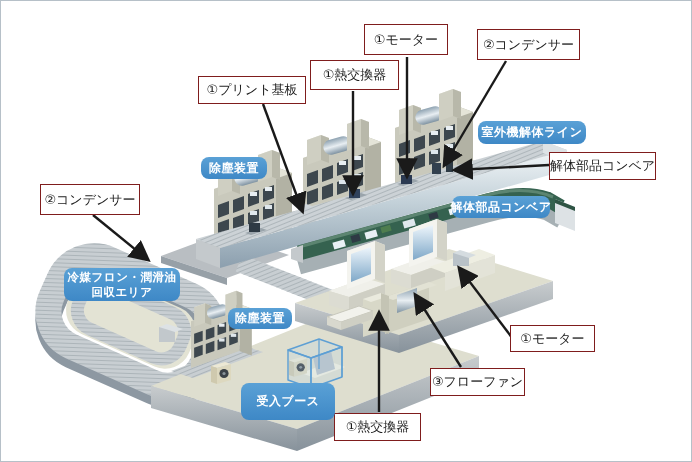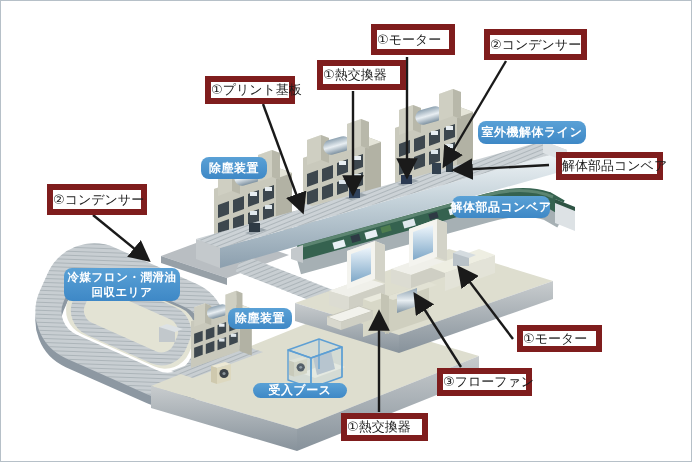--- a/index.html
+++ b/index.html
@@ -1,22 +1,22 @@
 <!DOCTYPE html>
 <html><head>
 <meta charset="utf-8">
 <style>
   html,body{margin:0;padding:0;background:#fff;}
   .stage{position:relative;width:692px;height:462px;background:#ffffff;
          border:1px solid #b6c0c8;box-sizing:border-box;overflow:hidden;
          font-family:"DejaVu Sans","Liberation Sans",sans-serif;}
   .scene{position:absolute;left:0;top:0;z-index:1;}
-  .callout{position:absolute;display:flex;align-items:center;justify-content:flex-start;
-           background:#ffffff;border:6px solid #7f1d1d;color:#1c1c1c;
-           font-size:13px;white-space:nowrap;z-index:3;box-sizing:border-box;margin-left:7px;}
+  .callout{position:absolute;display:flex;align-items:center;justify-content:center;
+           background:#ffffff;border:1px solid #7f1d1d;color:#1c1c1c;
+           font-size:13px;white-space:nowrap;z-index:3;box-sizing:border-box;}
   .badge{position:absolute;display:flex;flex-direction:column;align-items:center;justify-content:center;
          background:linear-gradient(#5aa1d6,#3e88c6);color:#ffffff;font-weight:bold;
          border-radius:8px;font-size:12px;line-height:1.25;z-index:3;box-sizing:border-box;
          letter-spacing:0.5px;white-space:nowrap;}
   .badge.small{font-size:11.5px;}
 </style>
 </head>
 <body>
 
 <div class="stage">
@@ -240,21 +240,21 @@
 
 <div class="callout" style="left:363px;top:23px;width:84px;height:31px">
       <span>①モーター</span>
     </div>
 <div class="callout" style="left:476px;top:28px;width:103px;height:31px">
       <span>②コンデンサー</span>
     </div>
 <div class="callout" style="left:309px;top:59px;width:89px;height:30px">
       <span>①熱交換器</span>
     </div>
-<div class="callout" style="left:197px;top:75px;width:90px;height:28px">
+<div class="callout" style="left:197px;top:75px;width:108px;height:28px">
       <span>①プリント基板</span>
     </div>
 <div class="callout" style="left:548px;top:151px;width:107px;height:28px">
       <span>解体部品コンベア</span>
     </div>
 <div class="callout" style="left:39px;top:183px;width:100px;height:31px">
       <span>②コンデンサー</span>
     </div>
 <div class="callout" style="left:509px;top:324px;width:85px;height:27px">
       <span>①モーター</span>
@@ -275,17 +275,17 @@
 <div class="badge" style="left:451px;top:195px;width:98px;height:22px">
       <span>解体部品コンベア</span>
     </div>
 <div class="badge small" style="left:63px;top:267px;width:116px;height:33px">
   <span>冷媒フロン・潤滑油</span>
   <span>回収エリア</span>
 </div>
 <div class="badge" style="left:227px;top:307px;width:64px;height:21px">
       <span>除塵装置</span>
     </div>
-<div class="badge" style="left:252px;top:382px;width:94px;height:15px">
+<div class="badge" style="left:240px;top:382px;width:94px;height:37px">
       <span>受入ブース</span>
     </div>
 
 </div>
 
 </body></html>

